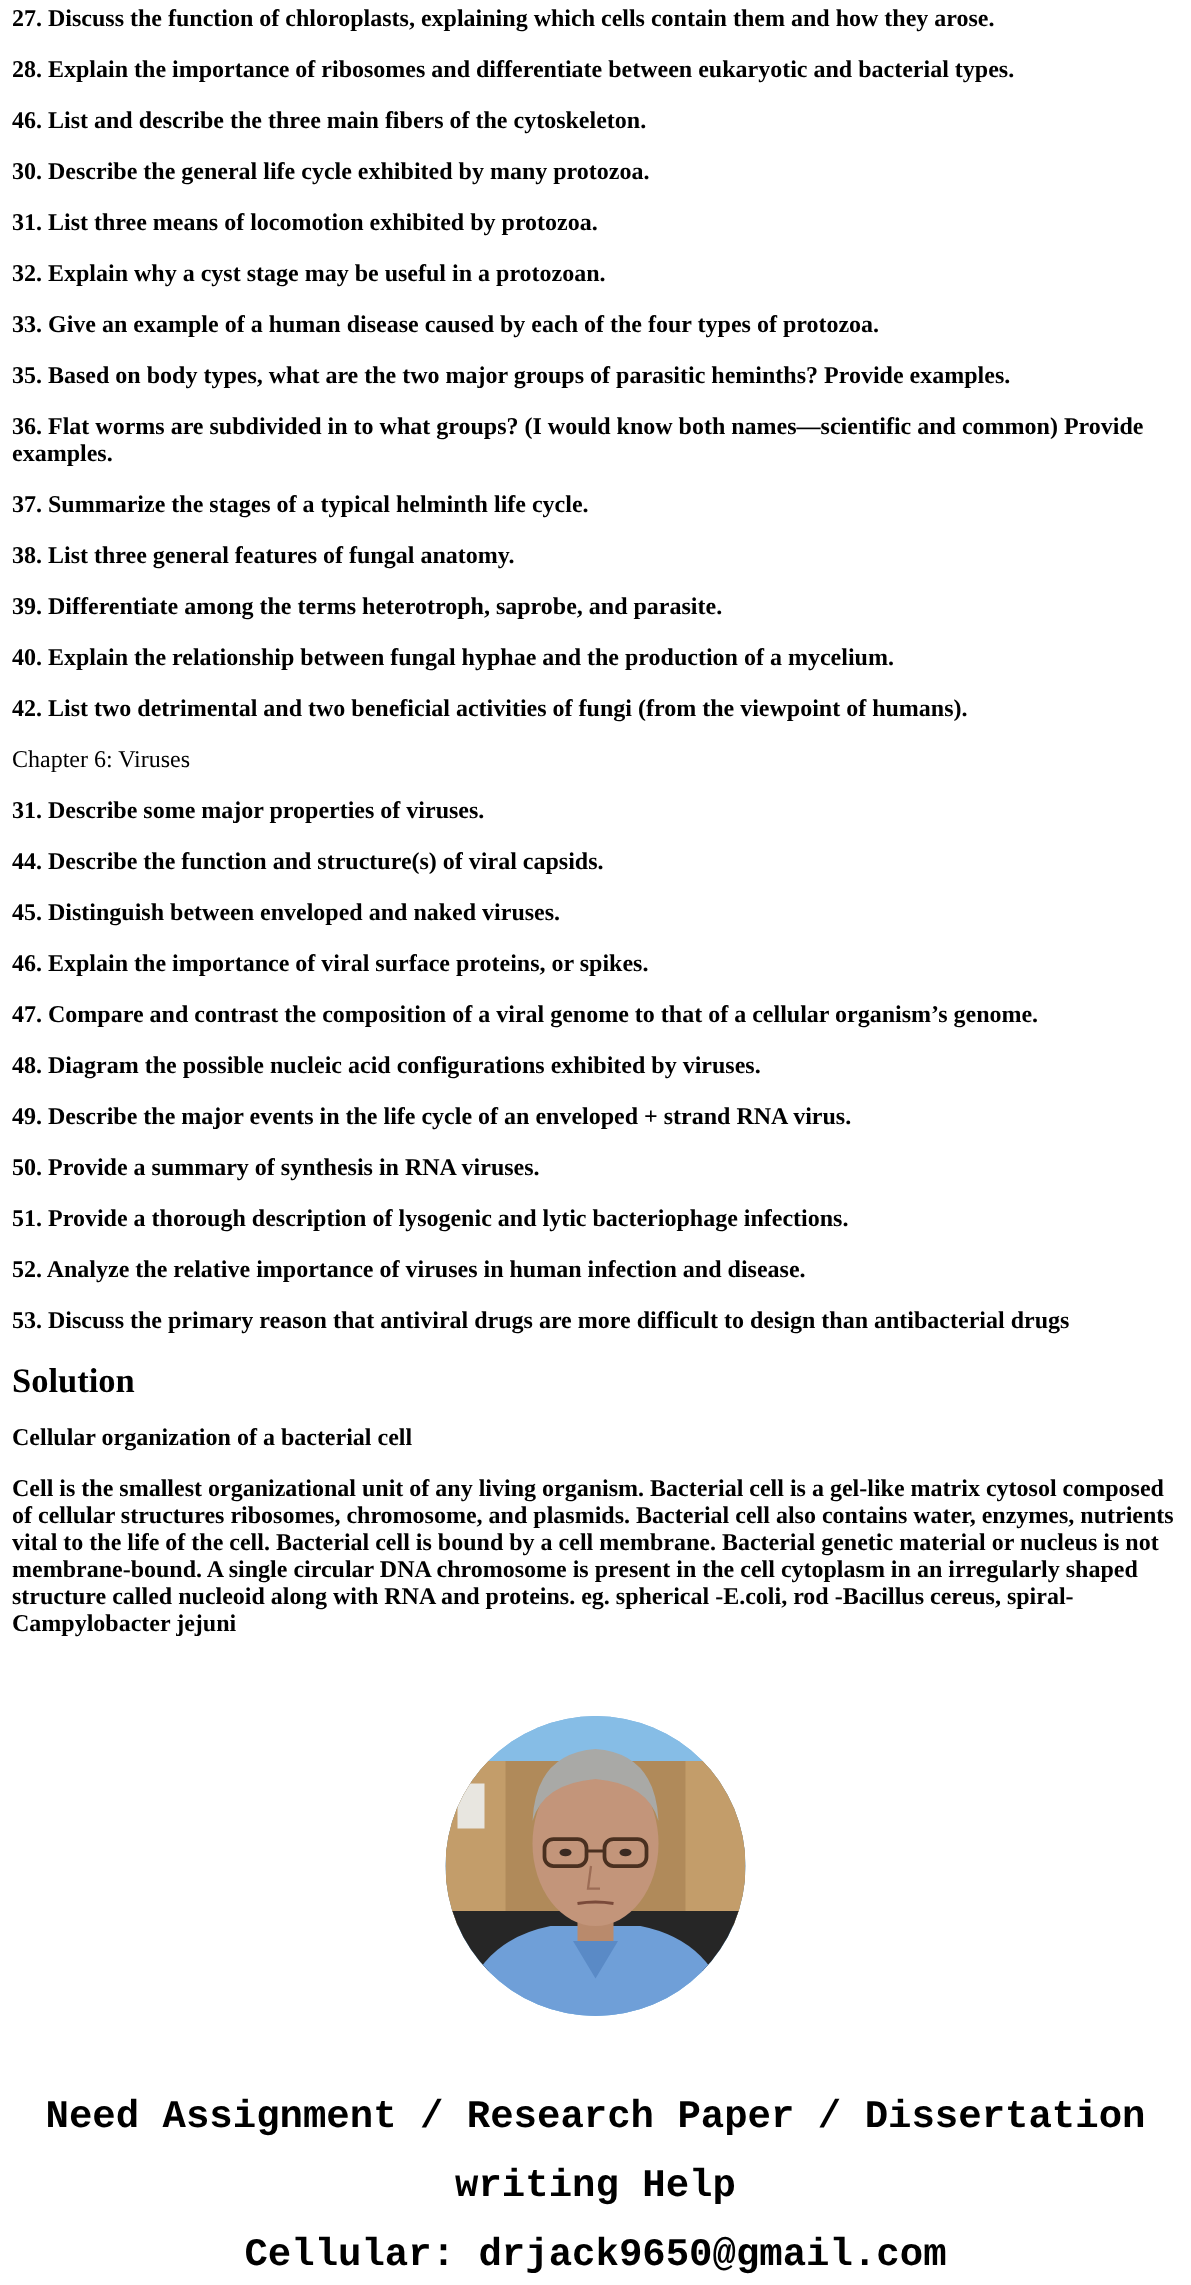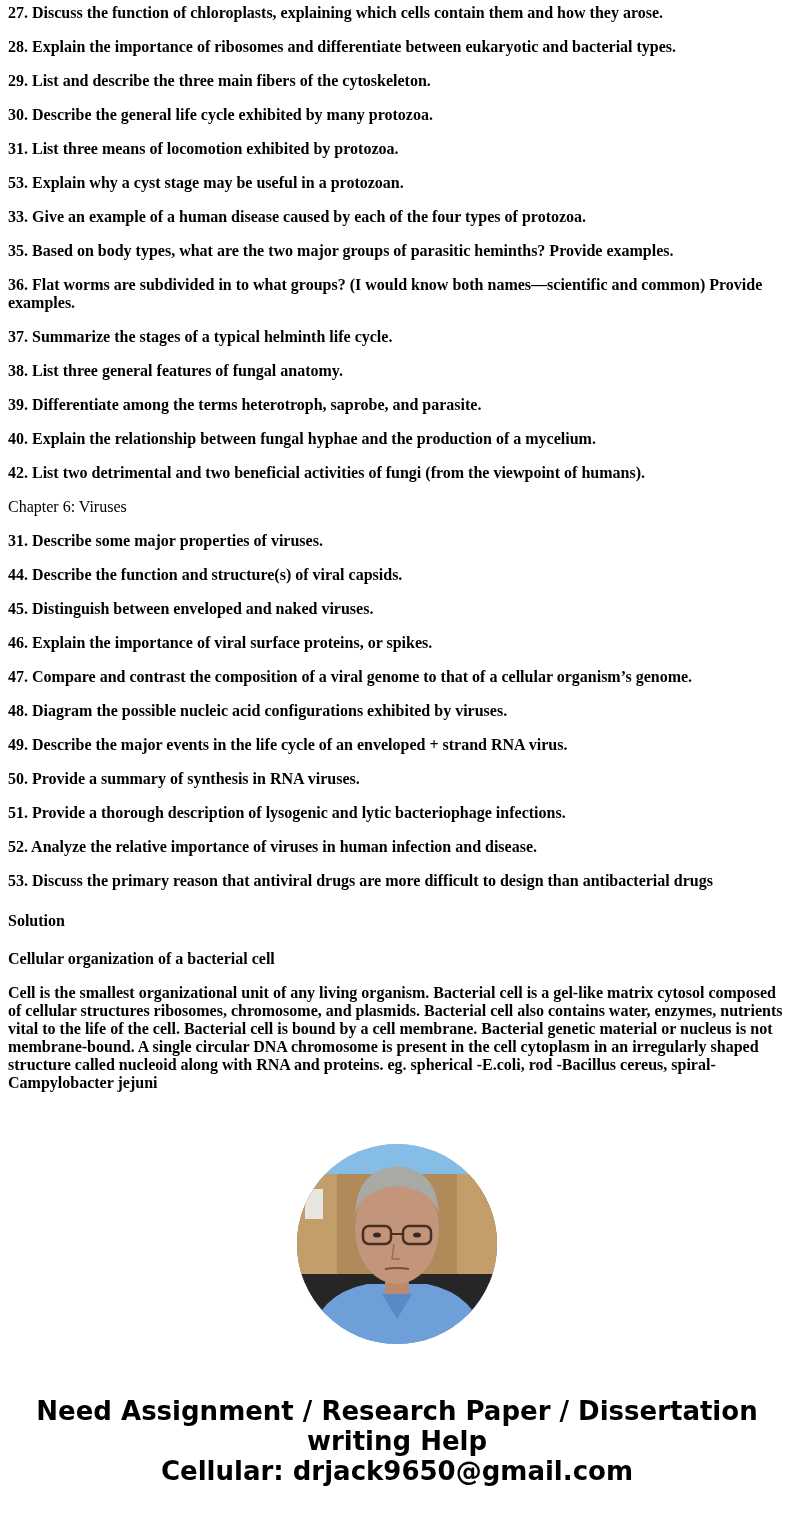--- a/index.html
+++ b/index.html
@@ -23,21 +23,21 @@
       font-weight: bold;
     }
     .para:first-child {
       margin-top: 4px;
     }
     .chapter {
       font-weight: normal;
       margin: 4px 0 16px 0;
     }
     .solution-heading {
-      font-size: 16px;
+      font-size: 23px;
       font-weight: bold;
       margin: 20px 0 18px 0;
       line-height: 22px;
     }
     .avatar-wrap {
       display: flex;
       justify-content: center;
       margin-top: 52px;
     }
     .avatar {
@@ -49,33 +49,33 @@
       background: #7fb3e0;
     }
     .promo {
       text-align: center;
       font-family: "DejaVu Sans", sans-serif;
       font-weight: bold;
       font-size: 26px;
       line-height: 30px;
       margin-top: 52px;
     }
-    .promo div { margin: 0; }
+    .promo div { margin: 16px; font-family: Liberation Mono, monospace; }
   </style>
 </head>
 <body>
 
 <div class="doc">
   <div>
     <p class="para">27. Discuss the function of chloroplasts, explaining which cells contain them and how they arose.</p>
     <p class="para">28. Explain the importance of ribosomes and differentiate between eukaryotic and bacterial types.</p>
-    <p class="para">29. List and describe the three main fibers of the cytoskeleton.</p>
+    <p class="para">46. List and describe the three main fibers of the cytoskeleton.</p>
     <p class="para">30. Describe the general life cycle exhibited by many protozoa.</p>
     <p class="para">31. List three means of locomotion exhibited by protozoa.</p>
-    <p class="para">53. Explain why a cyst stage may be useful in a protozoan.</p>
+    <p class="para">32. Explain why a cyst stage may be useful in a protozoan.</p>
     <p class="para">33. Give an example of a human disease caused by each of the four types of protozoa.</p>
     <p class="para">35. Based on body types, what are the two major groups of parasitic heminths? Provide examples.</p>
     <p class="para">36. Flat worms are subdivided in to what groups? (I would know both names—scientific and common) Provide examples.</p>
     <p class="para">37. Summarize the stages of a typical helminth life cycle.</p>
     <p class="para">38. List three general features of fungal anatomy.</p>
     <p class="para">39. Differentiate among the terms heterotroph, saprobe, and parasite.</p>
     <p class="para">40. Explain the relationship between fungal hyphae and the production of a mycelium.</p>
     <p class="para">42. List two detrimental and two beneficial activities of fungi (from the viewpoint of humans).</p>
   </div>
 

